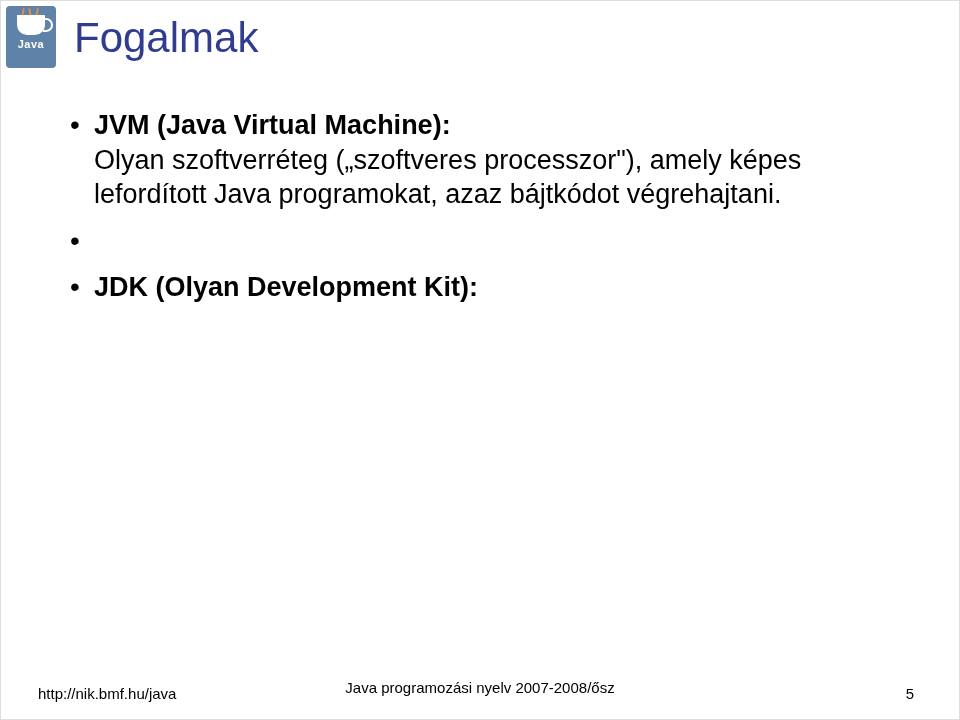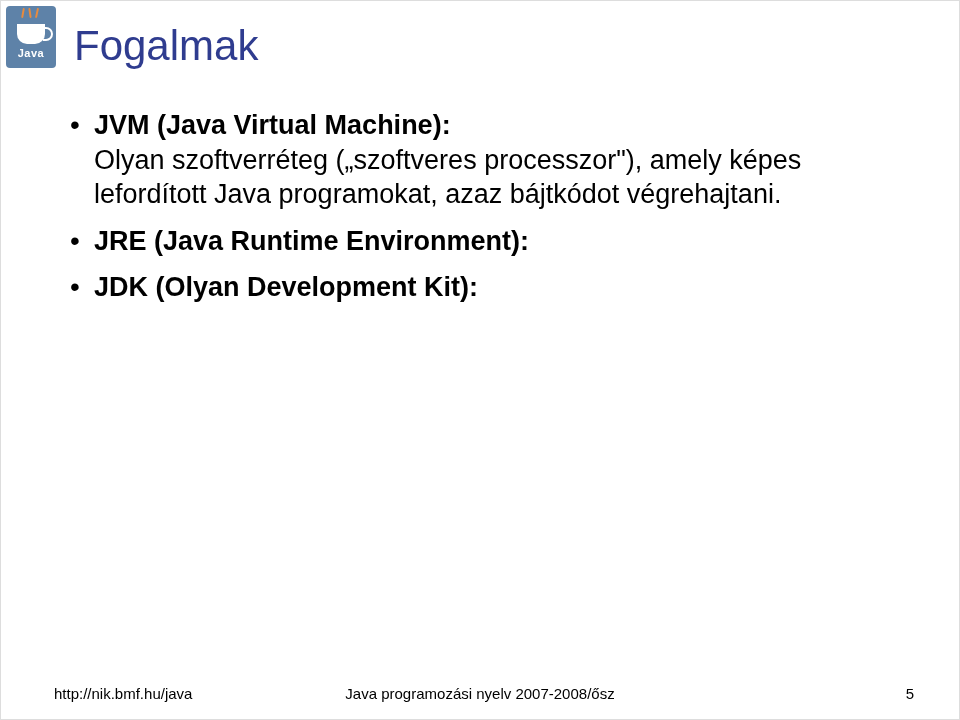--- a/index.html
+++ b/index.html
@@ -11,21 +11,21 @@
     background: #fff;
     box-shadow: inset 0 0 0 1px #ddd;
   }
   .logo {
     position: absolute;
     left: 6px; top: 6px;
     width: 50px; height: 62px;
     background: #5e82a8;
     border-radius: 4px;
     display: flex; flex-direction: column; align-items: center; justify-content: flex-start;
-    padding-top: 12px;
+    padding-top: 3px;
   }
   .cup {
     width: 28px; height: 20px;
     background: #fff;
     border-radius: 0 0 10px 10px;
     position: relative;
     margin-top: 6px;
   }
   .cup::after {
     content: "";
@@ -57,44 +57,43 @@
     margin-top: 3px;
     letter-spacing: 0.5px;
   }
   .title {
     position: absolute;
     left: 74px;
     top: 14px;
     font-size: 42px;
     color: #2f3c8f;
     font-weight: normal;
-    margin-top: 8px;
   }
   .content {
     position: absolute;
     left: 70px;
     top: 96px;
     right: 48px;
     font-size: 27px;
     color: #000;
     line-height: 1.28;
   }
   .item { display: flex; margin-bottom: 6px; margin-top: 12px; }
   .bullet { width: 24px; flex: 0 0 24px; }
   .bullet::before { content: "\2022"; font-size: 28px; line-height: 1.2; }
   .txt { flex: 1; }
   .b { font-weight: bold; }
   .footer-left {
     position: absolute;
-    left: 54px; bottom: 18px;
+    left: 38px; bottom: 18px;
     font-size: 15px; color: #000;
   }
   .footer-center {
     position: absolute;
-    left: 0; right: 0; bottom: 18px;
+    left: 0; right: 0; bottom: 24px;
     text-align: center;
     font-size: 15px; color: #000;
   }
   .footer-right {
     position: absolute;
     right: 46px; bottom: 18px;
     font-size: 15px; color: #000;
   }
 </style>
 </head>
@@ -120,21 +119,21 @@
       <div class="bullet"></div>
       <div class="txt">
         <span class="b">JVM (Java Virtual Machine):</span><br>
         <span>Olyan szoftverréteg („szoftveres processzor"), amely képes lefordított Java programokat, azaz bájtkódot végrehajtani.</span>
       </div>
     </div>
 
     <div class="item">
       <div class="bullet"></div>
       <div class="txt">
-        <span class="b">JRE (Java Runtime Environment):</span><br>
+        <br>
       </div>
     </div>
 
     <div class="item">
       <div class="bullet"></div>
       <div class="txt">
         <span class="b">JDK (Olyan Development Kit):</span><br>
       </div>
     </div>
 

